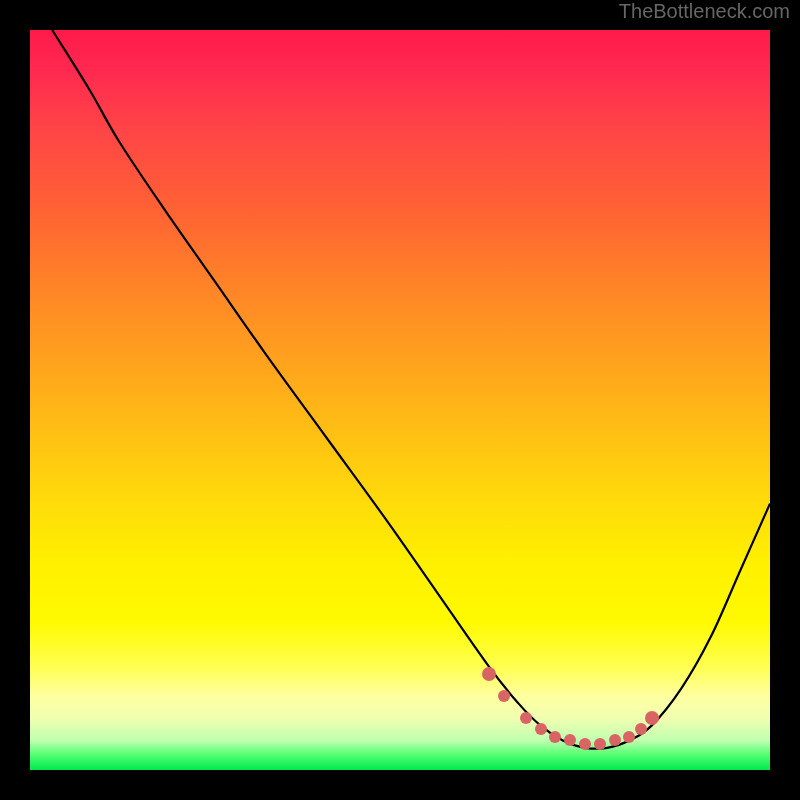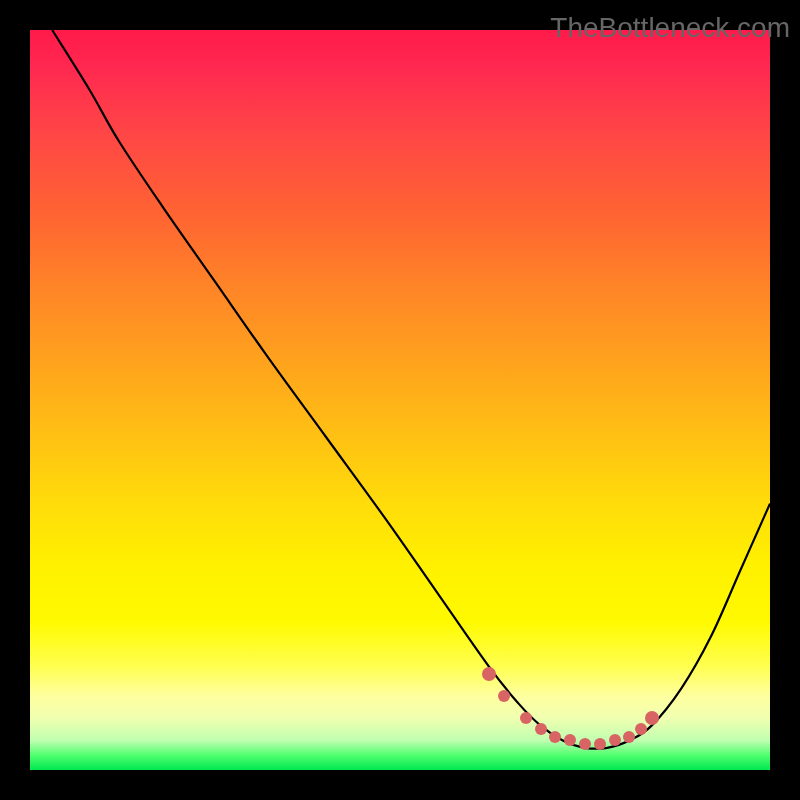--- a/index.html
+++ b/index.html
@@ -6,24 +6,24 @@
   body {
     width: 800px;
     height: 800px;
     background: #000;
     position: relative;
     font-family: Arial, sans-serif;
     overflow: hidden;
   }
   .watermark {
     position: absolute;
-    top: 12px;
+    top: 0;
     right: 10px;
     color: #666;
-    font-size: 28px;
+    font-size: 20px;
     font-weight: normal;
     z-index: 10;
   }
   .plot-area {
     position: absolute;
     left: 30px;
     top: 30px;
     width: 740px;
     height: 740px;
     overflow: hidden;

